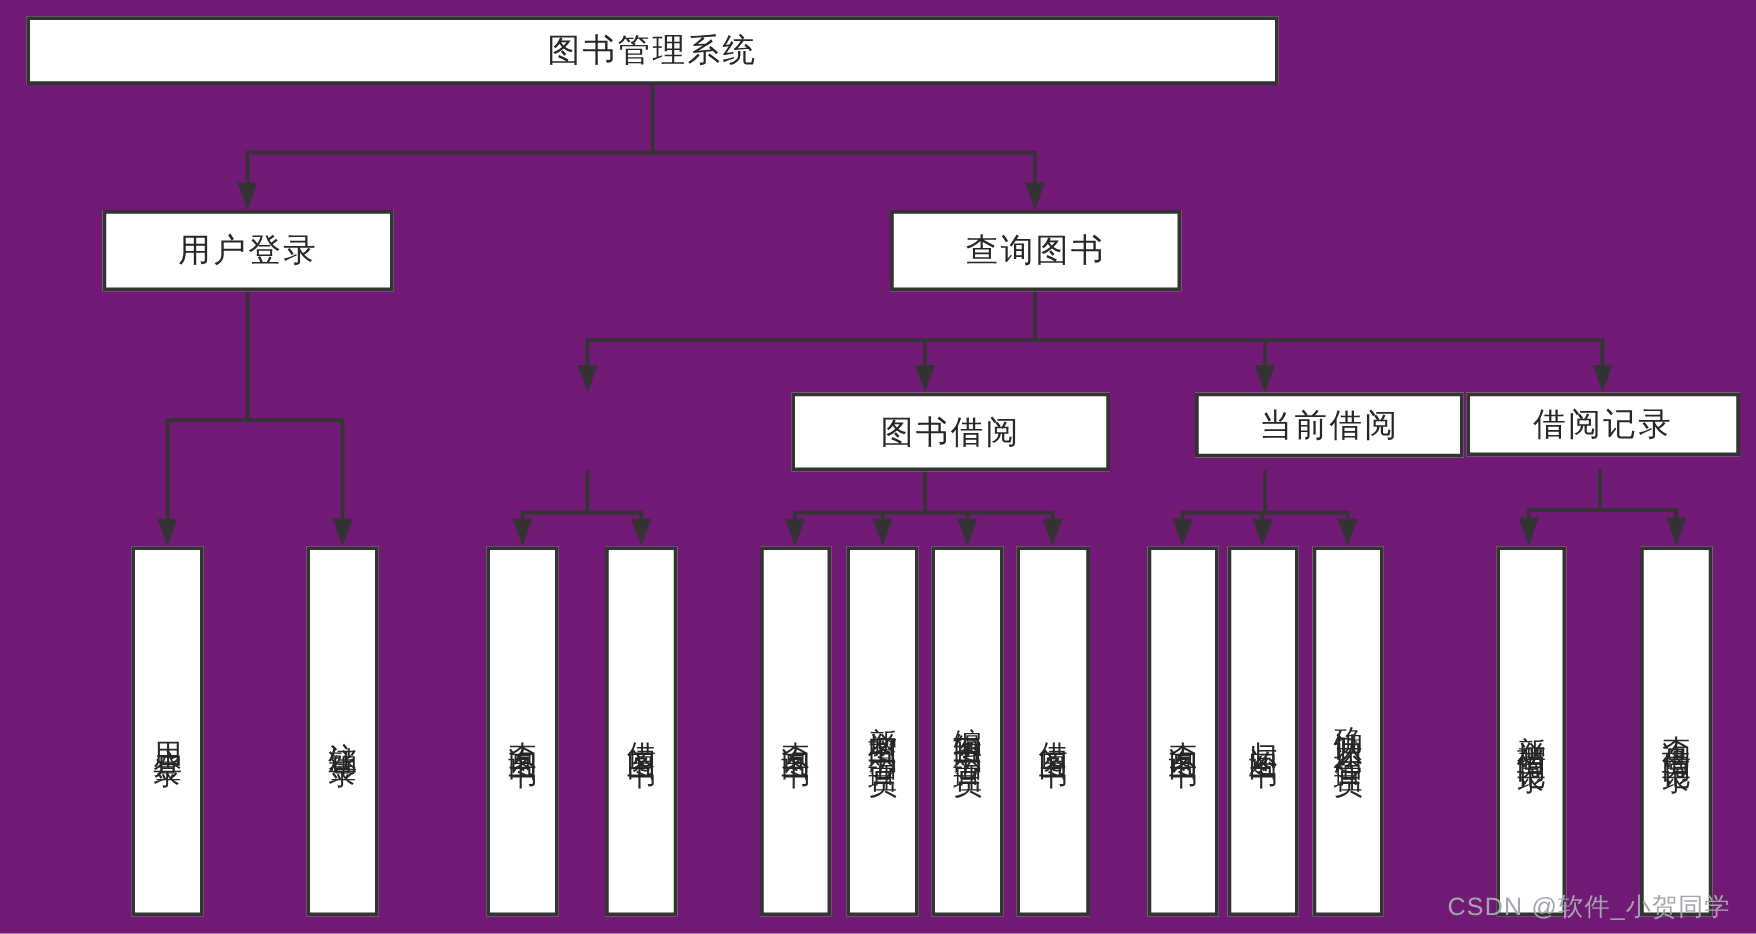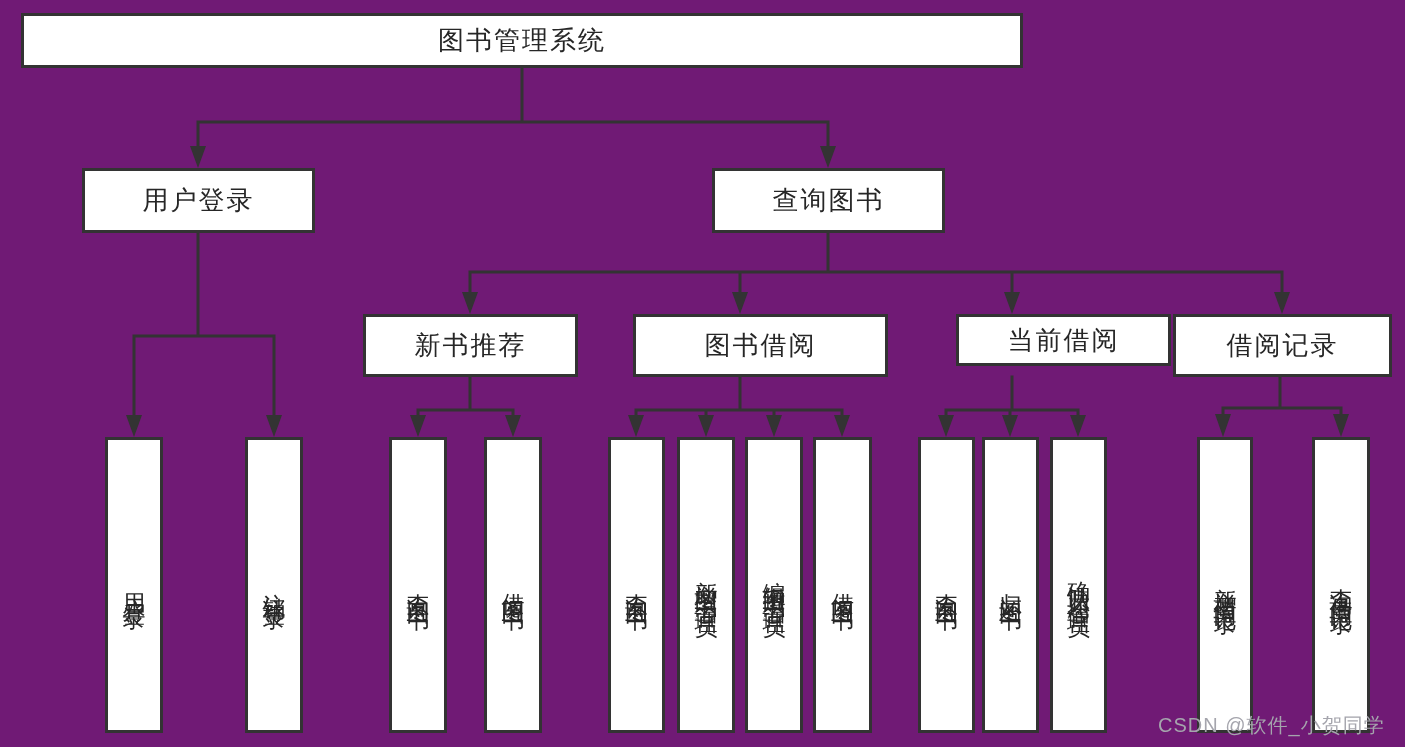--- a/index.html
+++ b/index.html
@@ -48,21 +48,21 @@
     letter-spacing: 5px;
     line-height: 1;
   }
   
   .n-root { left: 21px;  top: 13px;  width: 1002px; height: 55px; }
   .n-l2a  { left: 82px;  top: 168px; width: 233px;  height: 65px; }
   .n-l2b  { left: 712px; top: 168px; width: 233px;  height: 65px; }
   .n-l3a  { left: 363px;  top: 314px; width: 215px; height: 63px; }
   .n-l3b  { left: 633px;  top: 314px; width: 255px; height: 63px; }
   .n-l3c  { left: 956px;  top: 314px; width: 215px; height: 52px; }
-  .n-l3d  { left: 1173px; top: 314px; width: 219px; height: 63px; }
+  .n-l3d  { left: 1173px; top: 314px; width: 219px; height: 51px; }
   .lf { top: 437px; height: 296px; }
   .lf1  { left: 105px;  width: 58px; }
   .lf2  { left: 245px;  width: 58px; }
   .lf3  { left: 389px;  width: 58px; }
   .lf4  { left: 484px;  width: 58px; }
   .lf5  { left: 608px;  width: 57px; }
   .lf6  { left: 677px;  width: 58px; }
   .lf7  { left: 745px;  width: 58px; }
   .lf8  { left: 813px;  width: 59px; }
   .lf9  { left: 918px;  width: 57px; }
@@ -140,23 +140,20 @@
     <span class="h-label">图书管理系统</span>
   </div>
 
   <div class="box n-l2a">
     <span class="h-label">用户登录</span>
   </div>
   <div class="box n-l2b">
     <span class="h-label">查询图书</span>
   </div>
 
-  <div class="box n-l3a">
-    <span class="h-label">新书推荐</span>
-  </div>
   <div class="box n-l3b">
     <span class="h-label">图书借阅</span>
   </div>
   <div class="box n-l3c">
     <span class="h-label">当前借阅</span>
   </div>
   <div class="box n-l3d">
     <span class="h-label">借阅记录</span>
   </div>
 

